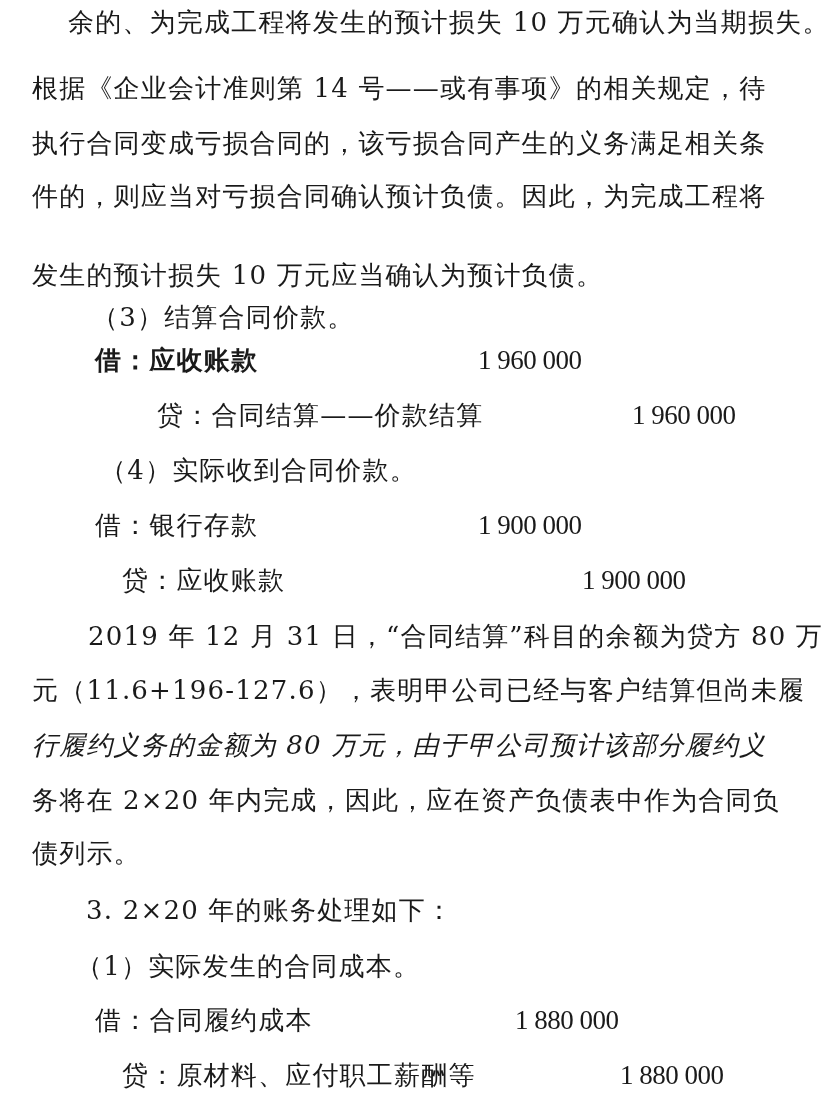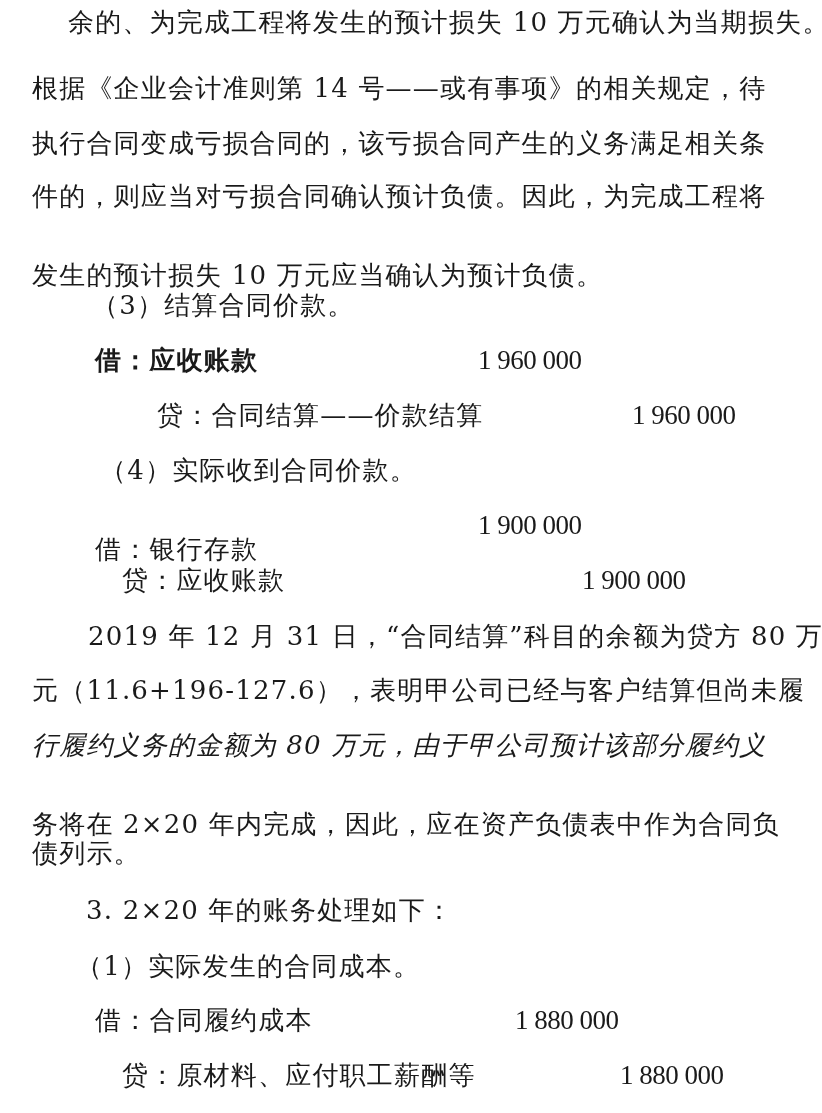--- a/index.html
+++ b/index.html
@@ -25,40 +25,40 @@
 
   <div>
     <div class="line" style="left:32px; top:5px;margin-left:36px;">余的、为完成工程将发生的预计损失 10 万元确认为当期损失。</div>
     <div class="line" style="left:32px; top:71px;">根据《企业会计准则第 14 号——或有事项》的相关规定，待</div>
     <div class="line" style="left:32px; top:126px;">执行合同变成亏损合同的，该亏损合同产生的义务满足相关条</div>
     <div class="line" style="left:32px; top:179px;text-align:center;">件的，则应当对亏损合同确认预计负债。因此，为完成工程将</div>
     <div class="line" style="left:32px; top:233px;margin-top:25px;">发生的预计损失 10 万元应当确认为预计负债。</div>
   </div>
 
   <div>
-    <div class="line" style="left:92px; top:288px;text-align:right;">（3）结算合同价款。</div>
+    <div class="line" style="left:92px; top:300px;text-align:right;">（3）结算合同价款。</div>
     <div class="line" style="left:95px; top:343px;font-weight:bold;">借：应收账款</div>
     <div class="amt" style="left:478px; top:343px;">1 960 000</div>
     <div class="line" style="left:157px; top:398px;">贷：合同结算——价款结算</div>
     <div class="amt" style="left:632px; top:398px;">1 960 000</div>
   </div>
 
   <div>
     <div class="line" style="left:100px; top:453px;">（4）实际收到合同价款。</div>
-    <div class="line" style="left:95px; top:508px;margin-top:24px;">借：银行存款</div>
+    <div class="line" style="left:95px; top:508px;">借：银行存款</div>
     <div class="amt" style="left:478px; top:508px;">1 900 000</div>
     <div class="line" style="left:122px; top:563px;">贷：应收账款</div>
     <div class="amt" style="left:582px; top:563px;">1 900 000</div>
   </div>
 
   <div>
     <div class="line" style="left:88px; top:619px;">2019 年 12 月 31 日，“合同结算”科目的余额为贷方 80 万</div>
     <div class="line" style="left:32px; top:673px;">元（11.6+196-127.6），表明甲公司已经与客户结算但尚未履</div>
     <div class="line" style="left:32px; top:728px;font-style:italic;">行履约义务的金额为 80 万元，由于甲公司预计该部分履约义</div>
-    <div class="line" style="left:32px; top:783px;margin-top:24px;">务将在 2×20 年内完成，因此，应在资产负债表中作为合同负</div>
+    <div class="line" style="left:32px; top:783px;">务将在 2×20 年内完成，因此，应在资产负债表中作为合同负</div>
     <div class="line" style="left:32px; top:836px;">债列示。</div>
   </div>
 
   <div>
     <div class="line" style="left:86px; top:893px;">3. 2×20 年的账务处理如下：</div>
     <div class="line" style="left:76px; top:949px;">（1）实际发生的合同成本。</div>
     <div class="line" style="left:95px; top:1003px;">借：合同履约成本</div>
     <div class="amt" style="left:515px; top:1003px;">1 880 000</div>
     <div class="line" style="left:122px; top:1058px;">贷：原材料、应付职工薪酬等</div>
     <div class="amt" style="left:620px; top:1058px;">1 880 000</div>

